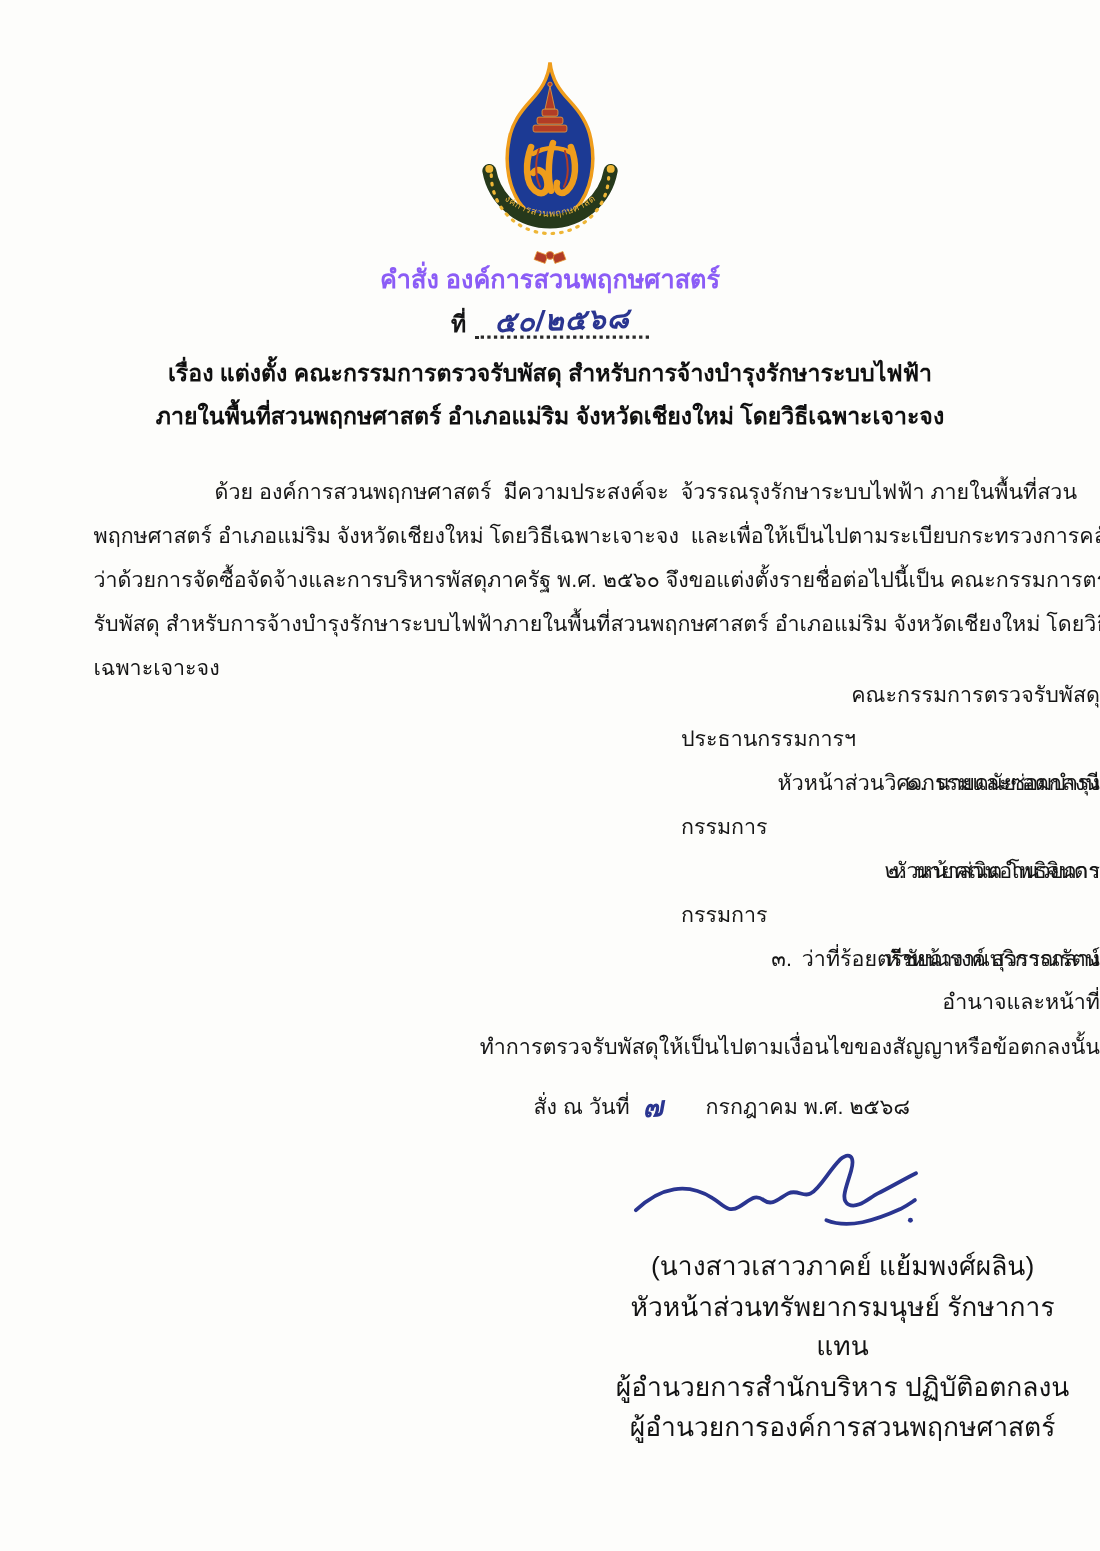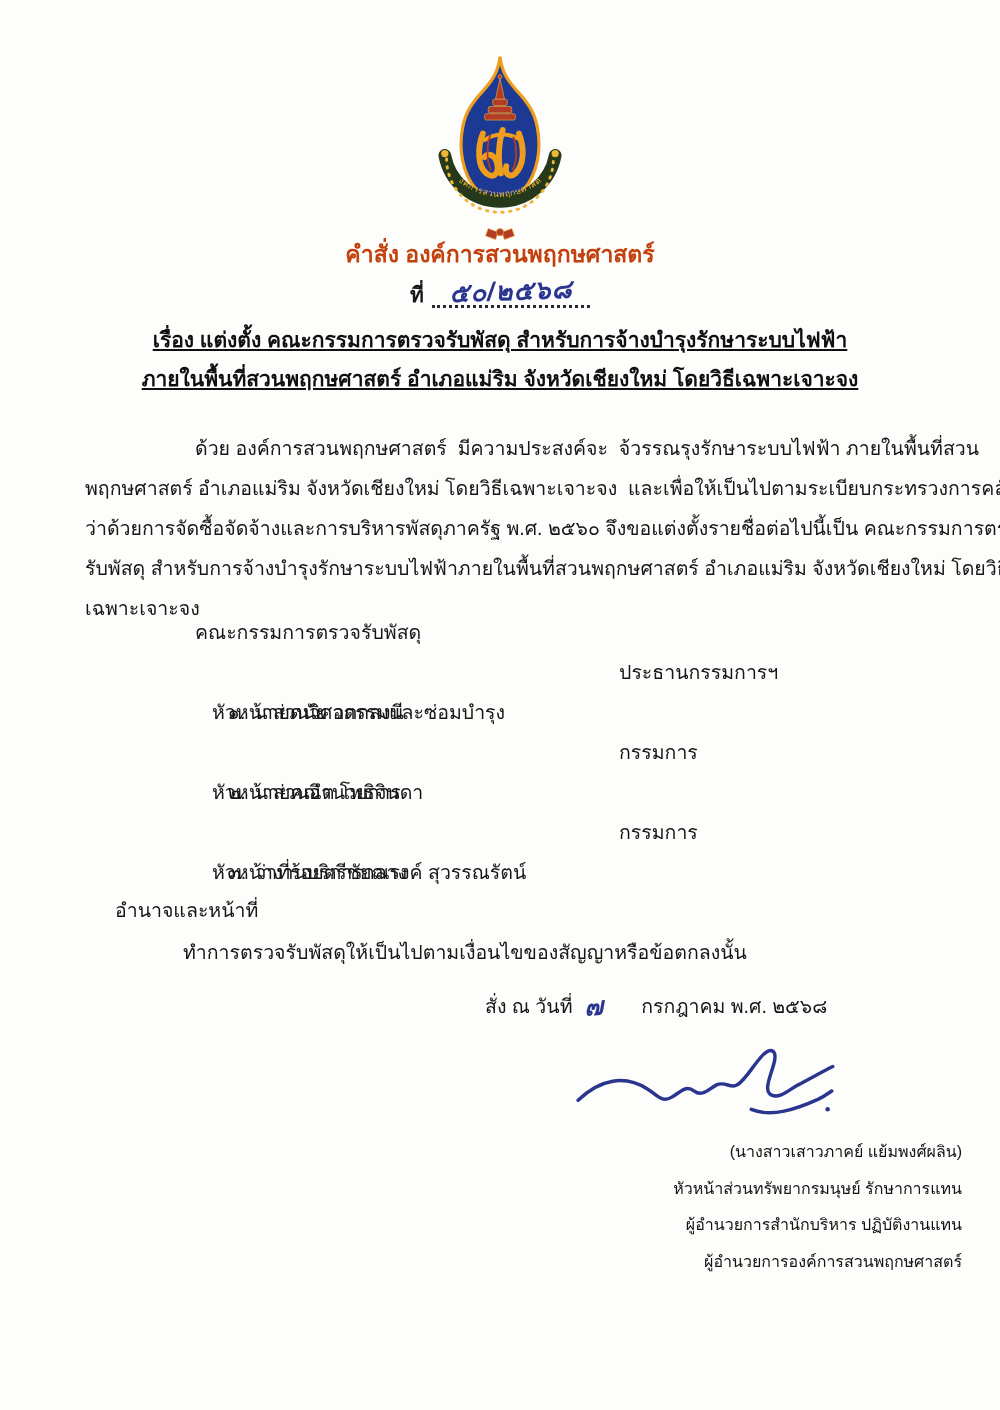--- a/index.html
+++ b/index.html
@@ -9,64 +9,64 @@
     background:#fdfdfb; overflow:hidden;
     font-family:"Liberation Sans", sans-serif;
     color:#161616;
   }
   
   .emblem { position:absolute; left:50%; top:54px; width:136px; height:190px; transform:translateX(-50%); }
   .emblem svg { width:100%; height:100%; display:block; }
   
   .doc-title {
     position:absolute; top:236px; left:0; width:100%;
-    text-align:center; font-size:23px; font-weight:700; color:#c2410c;
+    text-align:center; font-size:23px; font-weight:700; color:#8b5cf6;
   }
   .doc-number {
     position:absolute; top:278px; left:0; width:100%;
     text-align:center; font-size:21px; font-weight:600;
   }
   .dotline {
     display:inline-block; position:relative; width:158px; height:26px;
     border-bottom:3px dotted #2a2a2a; margin-left:8px; vertical-align:-6px;
   }
   .hand-number {
     position:absolute; left:50%; bottom:-6px;
     transform:translateX(-50%) rotate(-2deg);
     color:#2a3590; font-size:26px; font-weight:600; white-space:nowrap;
     font-style:italic; letter-spacing:1px;
   }
   .subject {
     position:absolute; top:320px; left:0; width:100%;
-    text-align:center; font-size:21px; font-weight:600; line-height:39px; color:#101010;text-decoration:underline;
+    text-align:center; font-size:21px; font-weight:600; line-height:39px; color:#101010;
   }
   
   .paragraph { position:absolute; top:428px; left:85px; width:845px; font-size:19.5px; }
   .pline { height:40px; line-height:40px; white-space:pre; }
   .pline.indent { padding-left:110px; }
-  .committee { position:absolute; top:612px; left:0; width:1000px; font-size:19.5px; }
+  .committee { position:absolute; top:612px; left:0; width:1000px; font-size:19.5px;text-align:right; }
   .cline { position:relative; height:40px; line-height:40px; white-space:pre; }
   .pl195 { padding-left:195px; }
   .pl212 { padding-left:212px; }
   .pl193 { padding-left:115px;font-family:Liberation Mono, monospace; }
   .pl183 { padding-left:183px; }
   .idx { margin-right:9px; }
   .role { position:absolute; left:590px; top:0;margin-left:29px; }
   
   .issue-line { position:absolute; top:986px; left:485px; font-size:19.5px; white-space:nowrap; }
   .hand-day {
     display:inline-block; color:#2a3590; font-size:25px; font-weight:600;
     font-style:italic; transform:rotate(-4deg);
     margin:0 38px 0 12px; vertical-align:-2px;
   }
   .signature { position:absolute; top:1044px; left:572px; width:275px; height:92px; }
   .signature svg { width:100%; height:100%; display:block; }
   .sign-block {
-    position:absolute; top:1134px; left:532px; width:430px;
-    text-align:right; font-size:16px; line-height:36.5px; color:#131313;
+    position:absolute; top:1134px; left:551px; width:430px;
+    text-align:center; font-size:24px; line-height:36.5px; color:#131313;
   }
 </style>
 </head>
 <body>
 
 <div class="page">
 
   <div class="emblem">
     <svg viewBox="0 0 150 210">
 
@@ -170,17 +170,17 @@
                  C 204 54, 214 44, 222 40 C 232 35, 244 28, 256 22"></path>
         <path d="M176 64 C 196 72, 220 64, 242 54 C 248 51, 252 48, 255 46"></path>
       </g>
       <circle cx="251" cy="64" r="2.2" fill="#2a3590"></circle>
     </svg>
   </div>
 
   <div class="sign-block">
     <div>(นางสาวเสาวภาคย์ แย้มพงศ์ผลิน)</div>
     <div>หัวหน้าส่วนทรัพยากรมนุษย์ รักษาการแทน</div>
-    <div>ผู้อำนวยการสำนักบริหาร ปฏิบัติงานแทน</div>
+    <div>ผู้อำนวยการสำนักบริหาร ปฏิบัติอตกลงน</div>
     <div>ผู้อำนวยการองค์การสวนพฤกษศาสตร์</div>
   </div>
 
 </div>
 
 </body></html>

